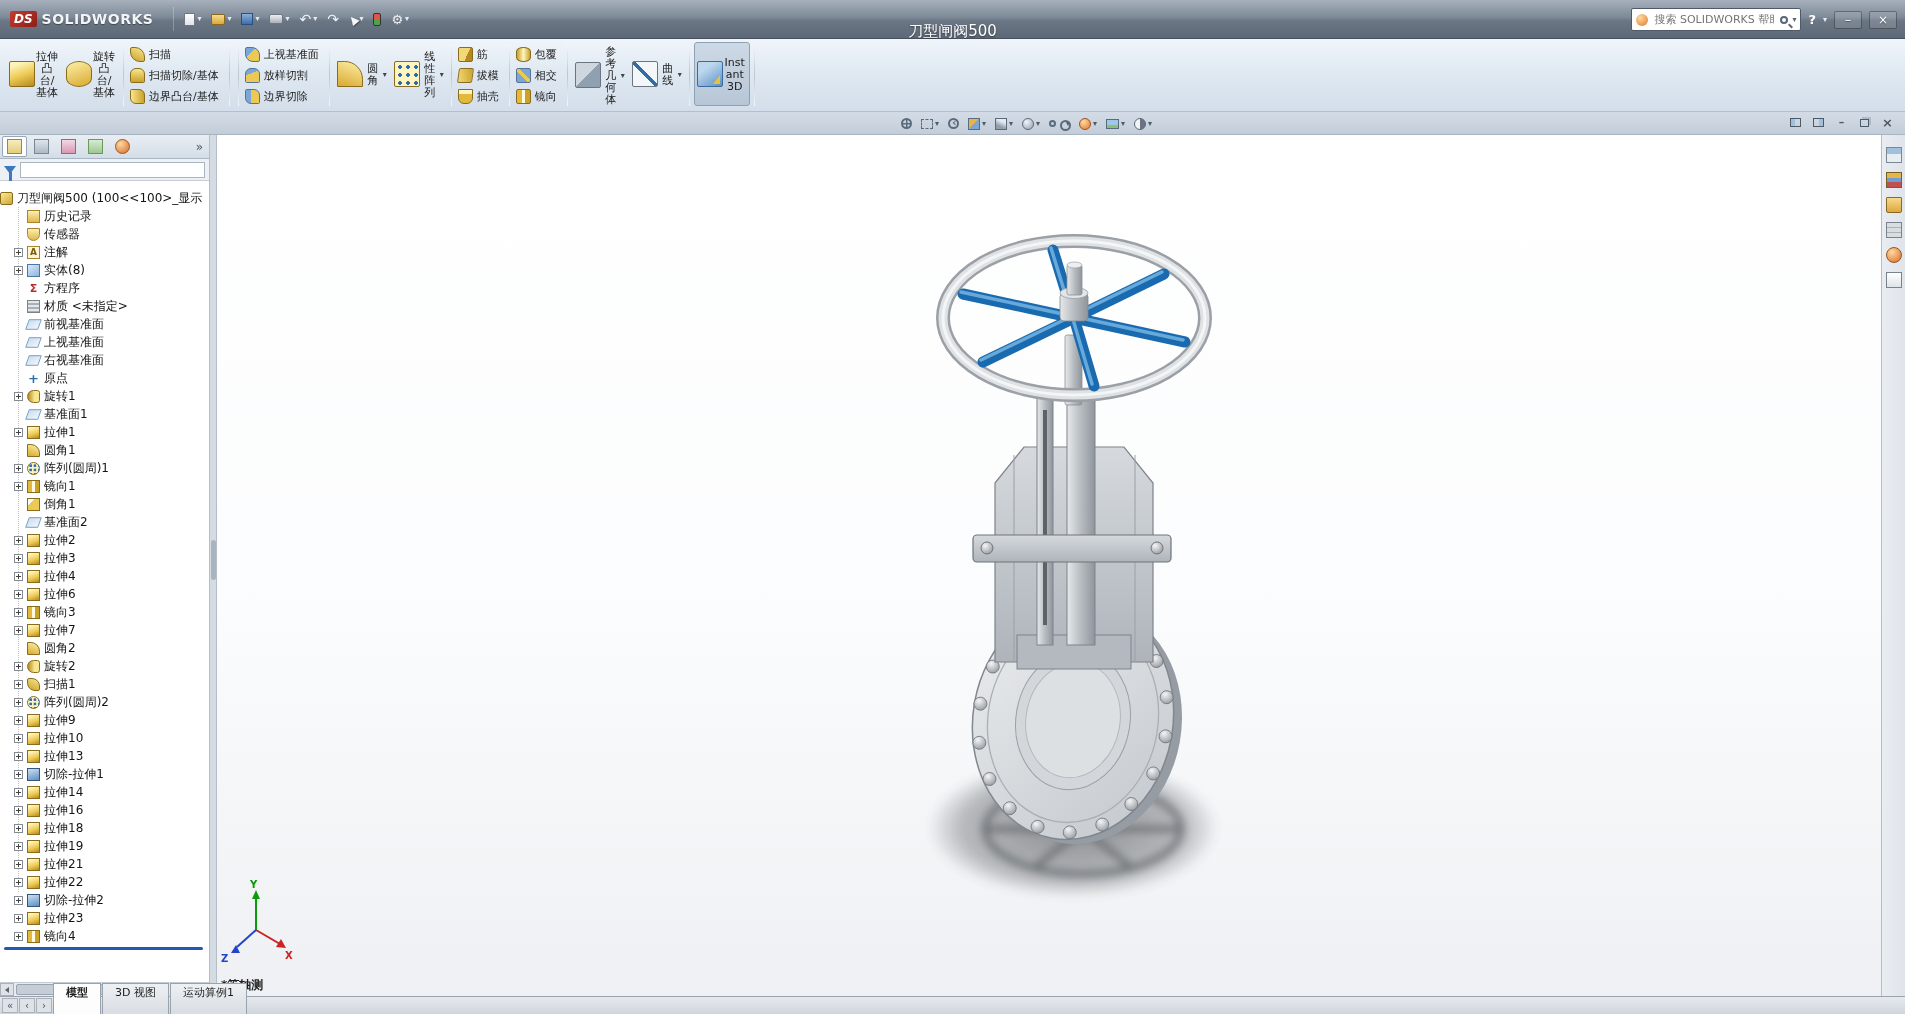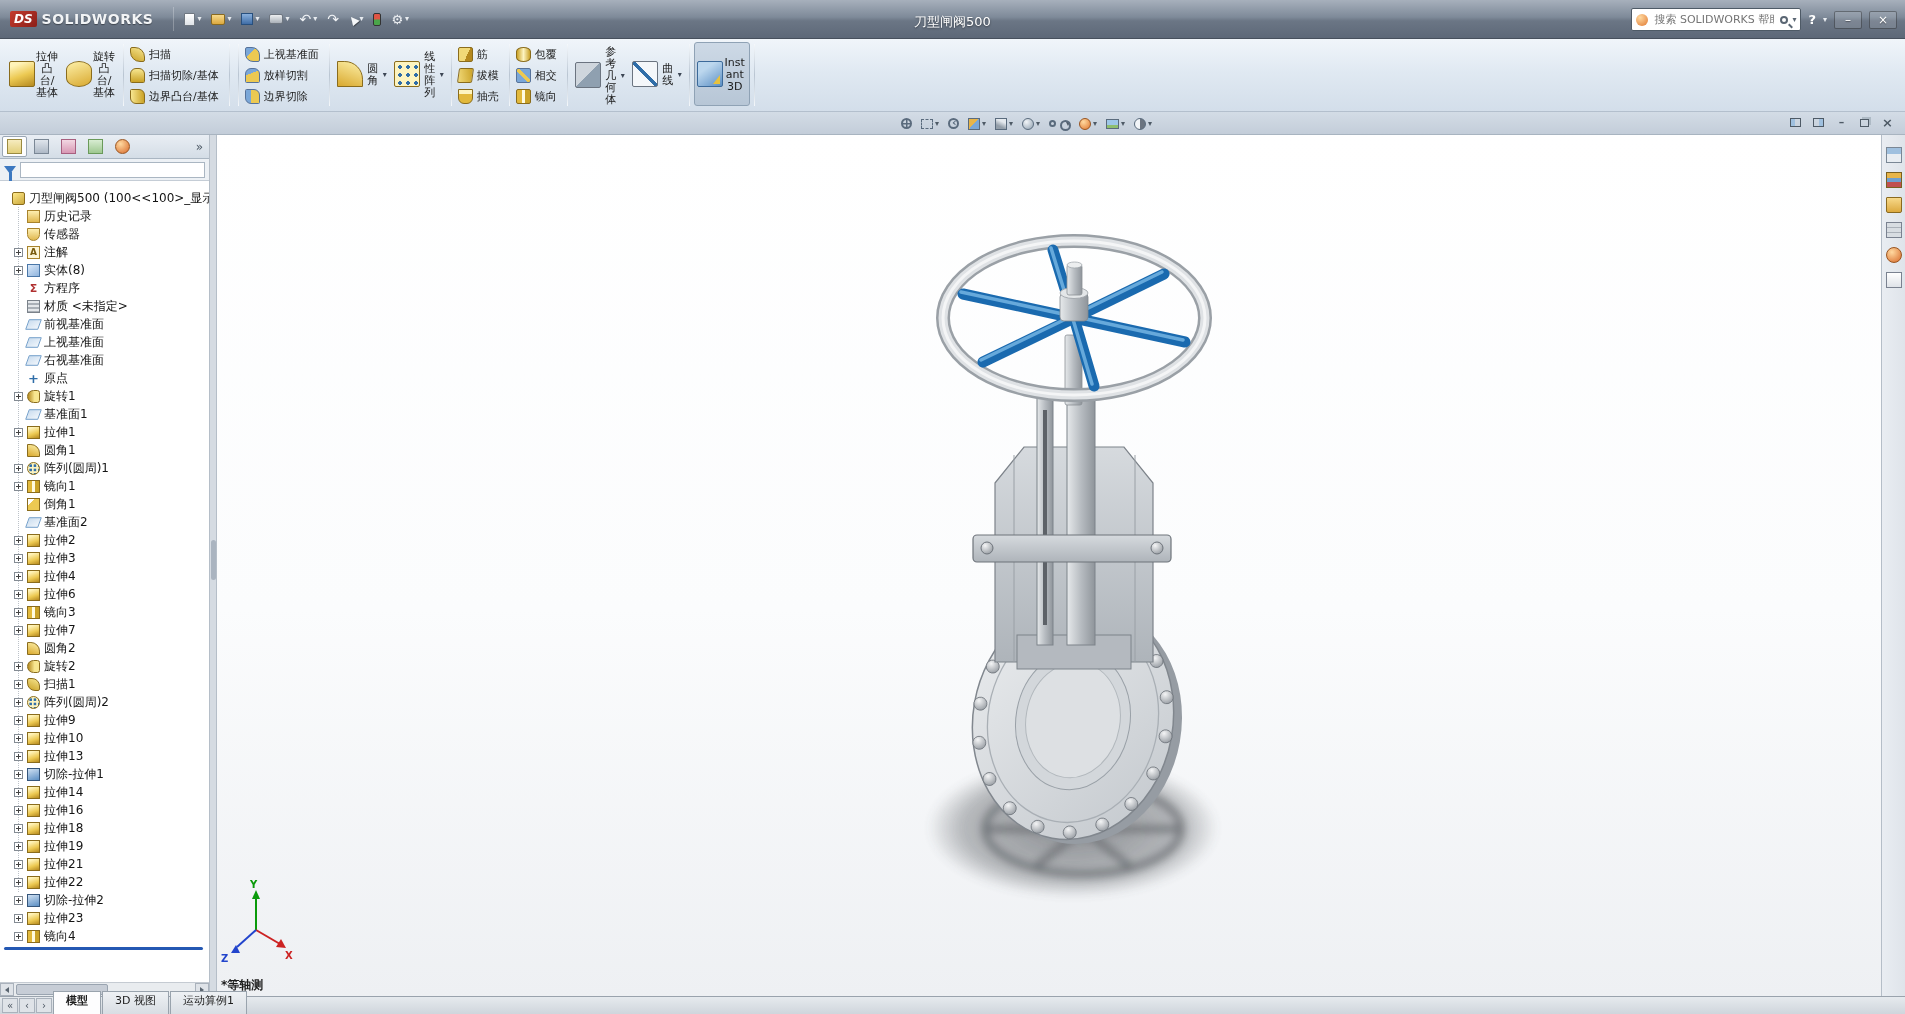--- a/index.html
+++ b/index.html
@@ -24,22 +24,22 @@
   .qg-new{width:11px;height:13px;background:linear-gradient(#fff,#dfe3e8);border:1px solid #6f7781;border-radius:1px;}
   .qg-open{width:14px;height:11px;background:linear-gradient(#f7d98a,#dca93f);border:1px solid #8a6a20;border-radius:1px 1px 2px 2px;}
   .qg-save{width:12px;height:12px;background:linear-gradient(#89b0dd,#3f6da6);border:1px solid #28507e;}
   .qg-print{width:14px;height:10px;background:linear-gradient(#eceef0,#aab1b9);border:1px solid #6f7781;border-radius:2px;}
   .qg-undo::after{content:"↶";color:#f2f4f7;font-size:14px;}
   .qg-redo::after{content:"↷";color:#f2f4f7;font-size:14px;}
   .qg-select::after{content:"▲";display:inline-block;transform:rotate(-40deg);color:#f5f7f9;font-size:11px;text-shadow:0 1px 1px rgba(0,0,0,.5);}
   .qg-rebuild{width:8px;height:13px;background:linear-gradient(#e05545 0 49%,#4aa54a 51% 100%);border:1px solid #333;border-radius:2px;}
   .qg-options::after{content:"⚙";color:#eef1f4;font-size:13px;}
   .caret{color:#e8ecf0;font-size:8px;line-height:8px;}
-  .doc-title{position:absolute;left:0;right:0;top:2px;height:39px;display:flex;align-items:center;justify-content:center;
-    color:#fff;font-size:13px;text-shadow:0 1px 2px rgba(0,0,0,.5);pointer-events:none;}
+  .doc-title{position:absolute;left:0;right:0;top:12px;height:39px;display:flex;align-items:center;justify-content:center;
+    color:#fff;font-size:15px;text-shadow:0 1px 2px rgba(0,0,0,.5);pointer-events:none;}
   .tb-right{position:absolute;right:8px;top:0;height:39px;display:flex;align-items:center;gap:7px;}
   .searchbox{width:170px;height:23px;background:#fff;border:1px solid #4e5a66;border-radius:2px;
     display:flex;align-items:center;gap:4px;padding:0 4px;}
   .searchbox .sw-mini{width:12px;height:12px;border-radius:50%;background:radial-gradient(circle at 35% 30%,#ffd9a0,#e07830);flex:0 0 12px;}
   .searchbox input{border:none;outline:none;flex:1;font-size:11px;color:#555;background:transparent;min-width:0;
     font-family:"DejaVu Sans","Liberation Sans",sans-serif;}
   .mag{width:8px;height:8px;border:2px solid #5a6673;border-radius:50%;position:relative;flex:0 0 8px;}
   .mag::after{content:"";position:absolute;width:5px;height:2px;background:#5a6673;transform:rotate(45deg);left:6px;top:7px;}
   .searchbox .caret{color:#5a6673;}
   .help-glyph{color:#fff;font-size:13px;font-weight:bold;}
@@ -135,21 +135,21 @@
   .pt-displaymanager{background:radial-gradient(circle at 35% 30%,#ffd9a0,#d86a2a);border:1px solid #9a5520;border-radius:50%;}
   .ptab-overflow{margin-left:auto;color:#4e5a66;font-size:12px;padding:0 4px;}
   .filter-row{height:22px;background:#edf1f5;border-bottom:1px solid #c5cdd6;display:flex;align-items:center;gap:4px;padding:0 4px;}
   .funnel{width:0;height:0;border-left:6px solid transparent;border-right:6px solid transparent;border-top:8px solid #3c78c0;position:relative;}
   .funnel::after{content:"";position:absolute;left:-1.5px;top:-2px;width:3px;height:9px;background:#3c78c0;}
   .filter-row input{flex:1;height:16px;border:1px solid #aab6c2;background:#fff;font-size:11px;min-width:0;outline:none;
     font-family:"DejaVu Sans","Liberation Sans",sans-serif;}
   .tree-scroll{position:absolute;left:0;top:46px;right:0;bottom:14px;overflow:hidden;padding-top:8px;}
   .tree-guide{position:absolute;left:18px;top:26px;bottom:90px;border-left:1px dotted #bcc2c9;}
   .trow{display:flex;align-items:center;gap:4px;height:18px;padding-left:14px;font-size:12px;color:#141414;white-space:nowrap;overflow:hidden;}
-  .trow.root{padding-left:12px;}
+  .trow.root{padding-left:0;}
   .exp{flex:0 0 9px;width:9px;height:9px;border:1px solid #848b93;background:#fff;position:relative;}
   .exp.hide{visibility:hidden;}
   .exp::before{content:"";position:absolute;left:1px;right:1px;top:50%;height:1px;background:#444;margin-top:-0.5px;}
   .exp::after{content:"";position:absolute;top:1px;bottom:1px;left:50%;width:1px;background:#444;margin-left:-0.5px;}
   .tic{flex:0 0 13px;width:13px;height:13px;display:inline-flex;align-items:center;justify-content:center;font-style:normal;}
   .ti-part{background:linear-gradient(145deg,#ffe98a,#caa83c);border:1px solid #8a6c1c;border-radius:2px;}
   .ti-history{background:linear-gradient(#fdeeb0,#e0b84f);border:1px solid #a8832c;}
   .ti-sensors{background:linear-gradient(#fdeeb0,#e0b84f);border:1px solid #a8832c;border-radius:0 0 50% 50%;}
   .ti-annotations{background:#fdf6d8;border:1px solid #a8832c;}
   .ti-annotations::after{content:"A";font-size:9px;font-weight:bold;color:#7a5c10;}
@@ -192,21 +192,21 @@
   .tp-file-explorer{background:linear-gradient(#f7d98a,#dca93f);border:1px solid #8a6a20;border-radius:1px 1px 2px 2px;}
   .tp-view-palette{background:repeating-linear-gradient(0deg,#d8dde2 0 4px,#aab1b9 4px 5px),repeating-linear-gradient(90deg,#d8dde200 0 4px,#aab1b9 4px 5px);border:1px solid #7a8290;}
   .tp-appearances{background:radial-gradient(circle at 35% 30%,#ffd9a0,#d86a2a);border:1px solid #9a5520;border-radius:50%;}
   .tp-custom-properties{background:linear-gradient(#fff,#dfe3e8);border:1px solid #7a8290;}
 
   
   .bottombar{position:absolute;left:0;top:996px;width:1905px;height:18px;
     background:linear-gradient(#e6eaee,#cfd5dc);border-top:1px solid #9aa3ad;display:flex;align-items:flex-end;padding-left:2px;}
   .bnav{width:16px;height:15px;display:flex;align-items:center;justify-content:center;font-size:10px;color:#4a5560;
     border:1px solid #aab2bc;background:#dfe3e8;margin-right:1px;margin-bottom:1px;}
-  .btab{padding:1px 12px 6px;font-size:11px;color:#1c1c1c;border:1px solid #99a3ad;border-bottom:none;
+  .btab{padding:1px 12px 14px;font-size:11px;color:#1c1c1c;border:1px solid #99a3ad;border-bottom:none;
     background:linear-gradient(#eef1f4,#d8dde3);margin-right:1px;white-space:nowrap;margin-top:24px;}
   .btab.active{background:#fdfdfe;font-weight:bold;}
 </style>
 </head>
 <body>
 
 <div class="screen">
 
   <div class="titlebar">
     <div class="logo">

